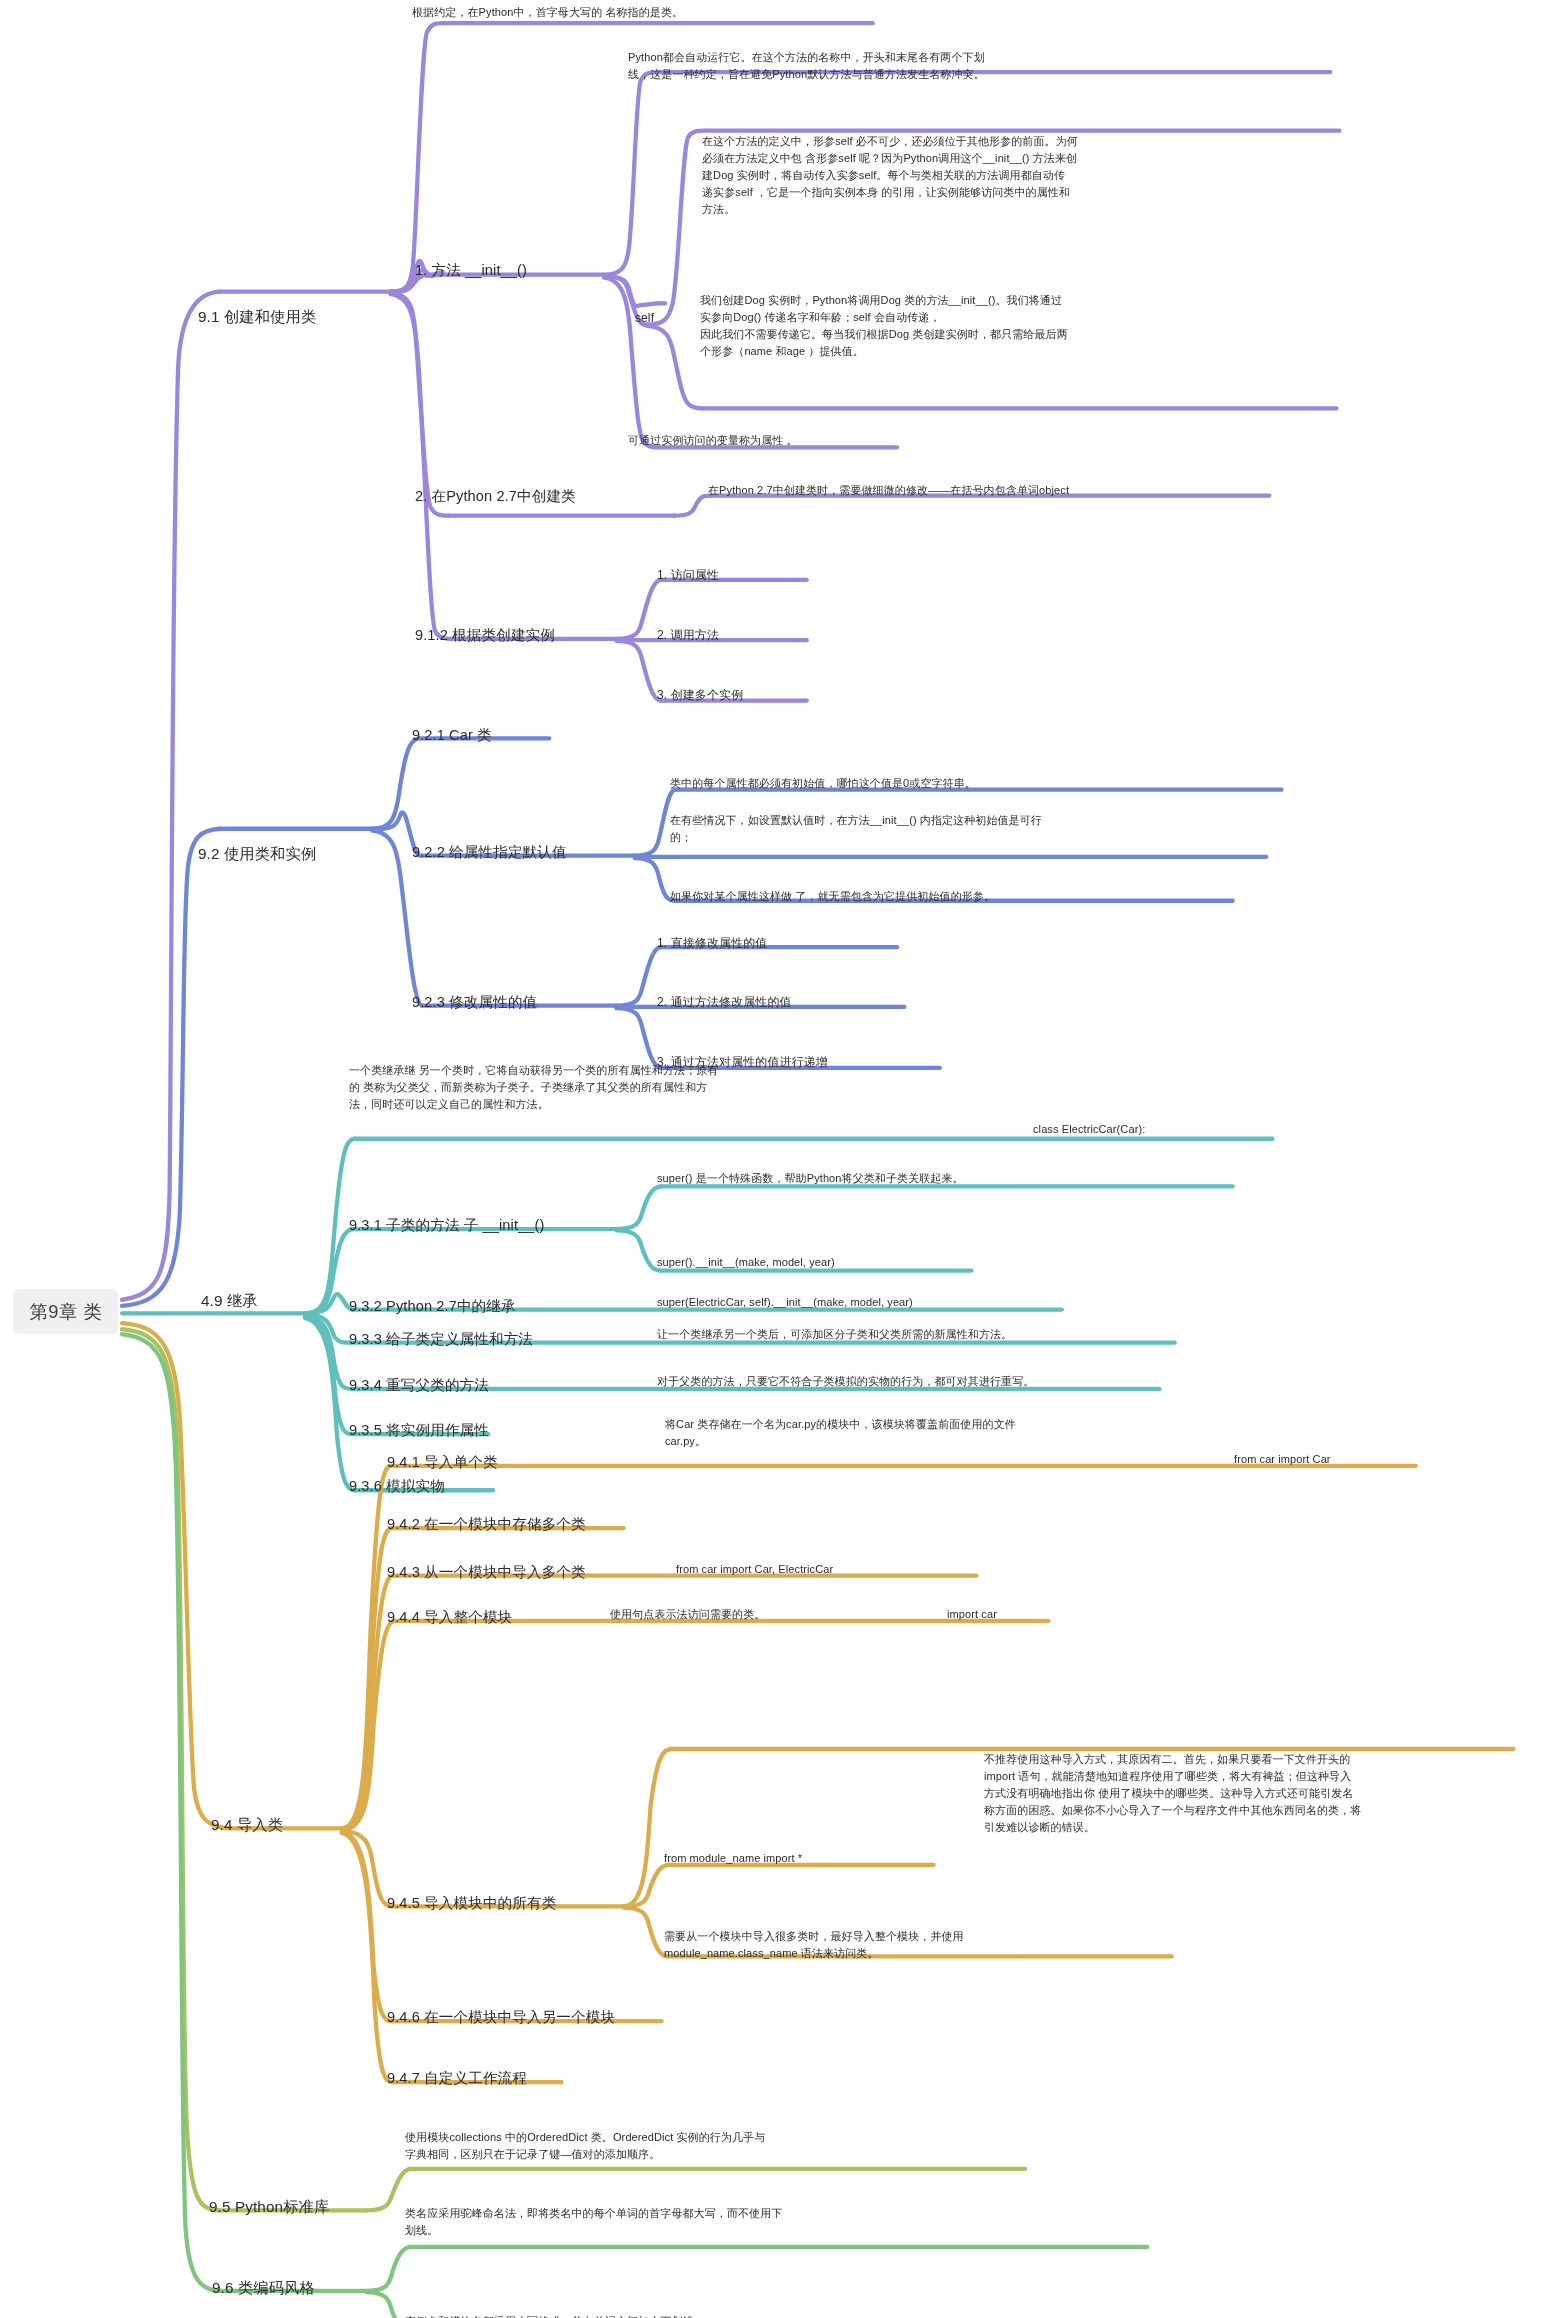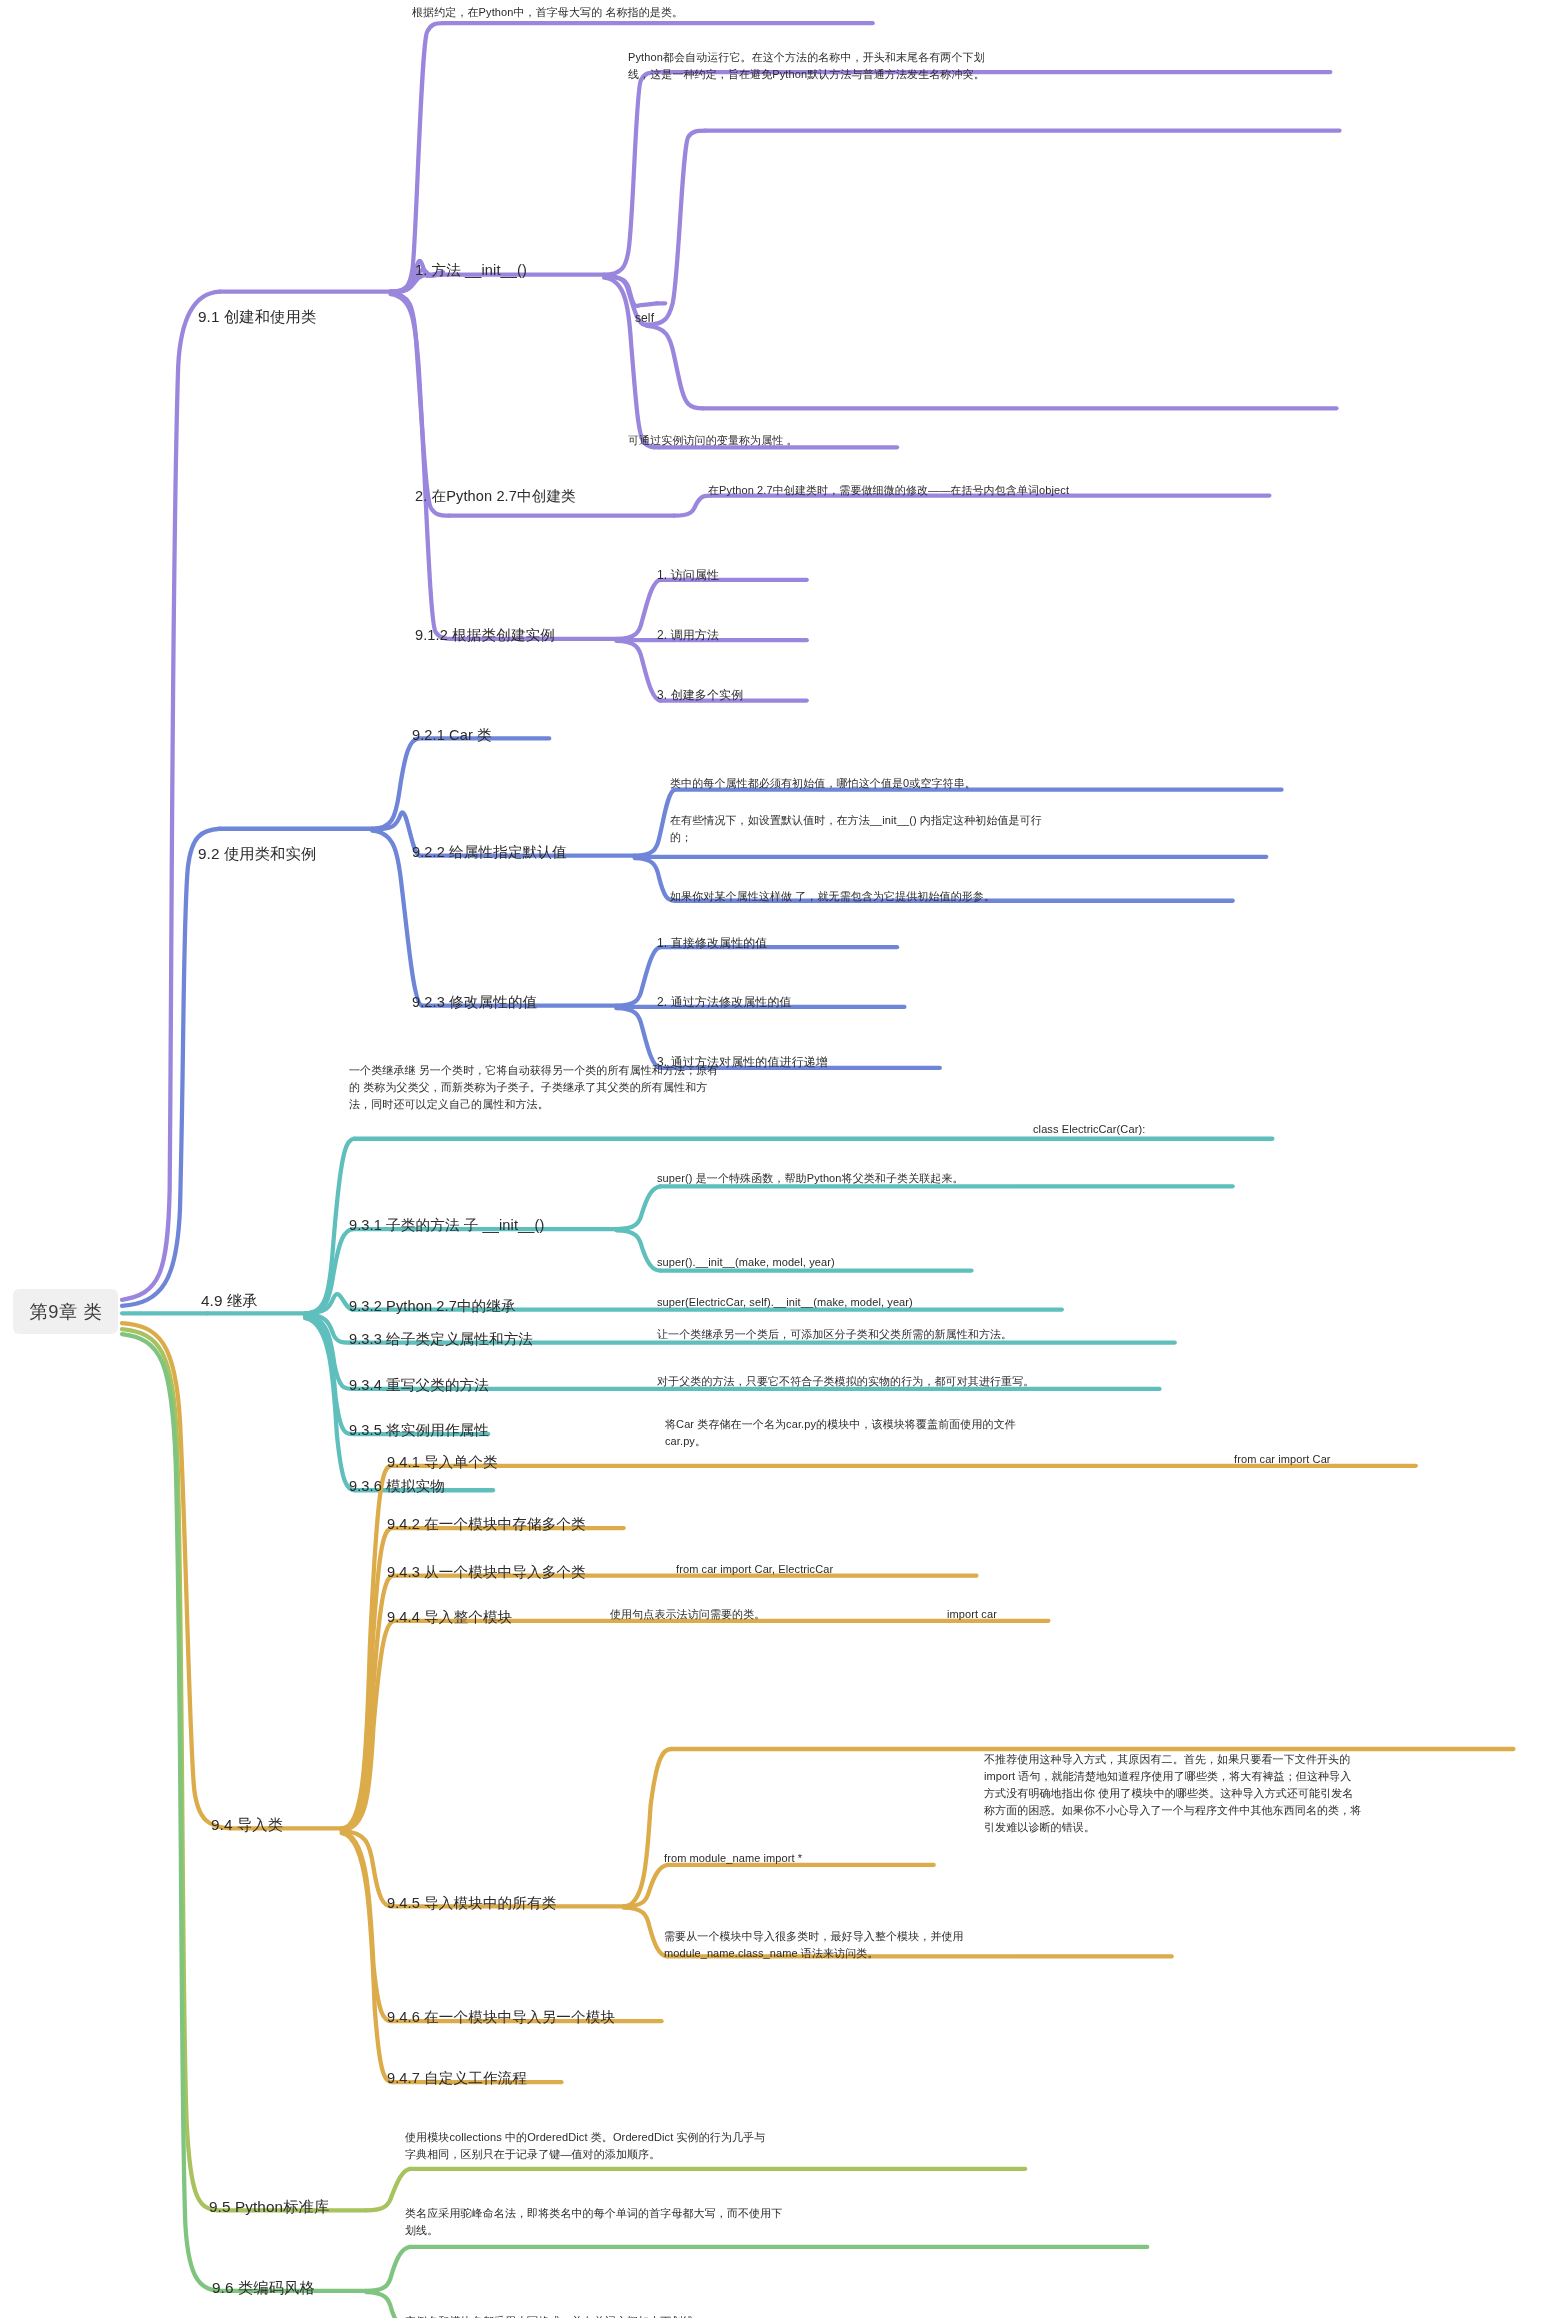--- a/index.html
+++ b/index.html
@@ -194,21 +194,30 @@
 
   <div class="node lvl2" style="left:415px; top:259px;">1. 方法 __init__()</div>
 
   <div class="node leaf" style="left:412px; top:3.7px; max-width:854px;">根据约定，在Python中，首字母大写的 名称指的是类。</div>
 
   <div class="node leaf" style="left:628px; top:49px; max-width:720px;">Python都会自动运行它。在这个方法的名称中，开头和末尾各有两个下划
 线，这是一种约定，旨在避免Python默认方法与普通方法发生名称冲突。</div>
 
   <div class="node lvl3" style="left:635px; top:309px;">self</div>
 
-
+  <div class="node leaf" style="left:702px; top:133px; max-width:647px;">在这个方法的定义中，形参self 必不可少，还必须位于其他形参的前面。为何
+必须在方法定义中包 含形参self 呢？因为Python调用这个__init__() 方法来创
+建Dog 实例时，将自动传入实参self。每个与类相关联的方法调用都自动传
+递实参self ，它是一个指向实例本身 的引用，让实例能够访问类中的属性和
+方法。</div>
+
+  <div class="node leaf" style="left:700px; top:292px; max-width:653px;">我们创建Dog 实例时，Python将调用Dog 类的方法__init__()。我们将通过
+实参向Dog() 传递名字和年龄；self 会自动传递，
+因此我们不需要传递它。每当我们根据Dog 类创建实例时，都只需给最后两
+个形参（name 和age ）提供值。</div>
 
   <div class="node leaf" style="left:628px; top:432px;">可通过实例访问的变量称为属性 。</div>
 
   <div class="node lvl2" style="left:415px; top:485px;">2. 在Python 2.7中创建类</div>
 
   <div class="node leaf" style="left:708px; top:482px;">在Python 2.7中创建类时，需要做细微的修改——在括号内包含单词object</div>
 
   <div class="node lvl2" style="left:415px; top:624px;">9.1.2 根据类创建实例</div>
 
   <div class="node lvl3" style="left:657px; top:566px;">1. 访问属性</div>

